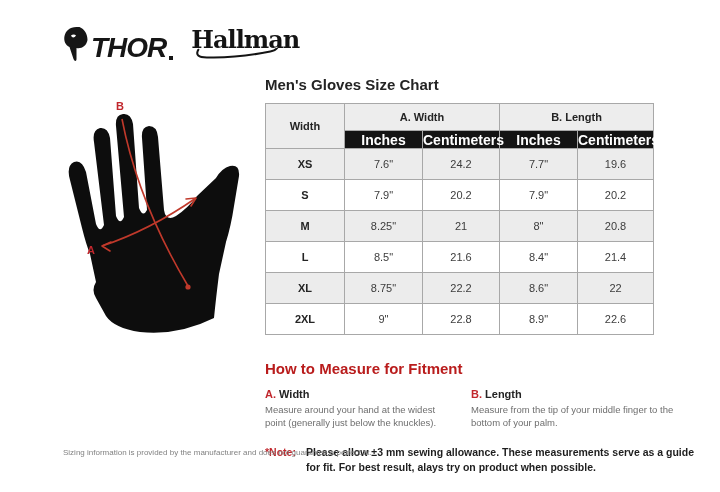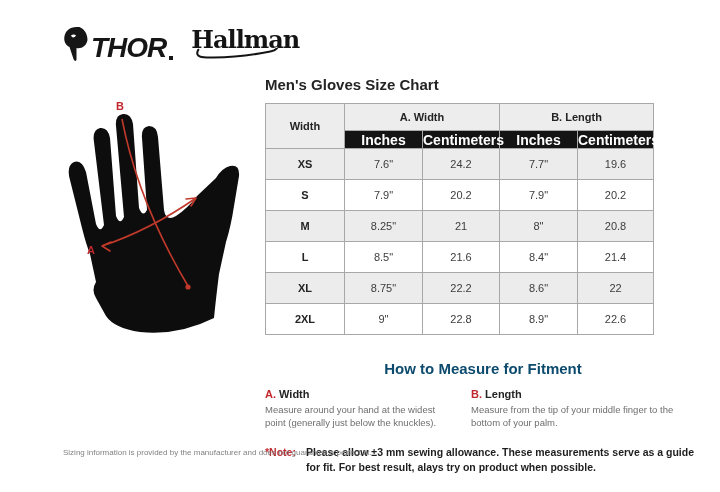--- a/index.html
+++ b/index.html
@@ -35,21 +35,21 @@
   .title{font-size:15px;font-weight:bold;color:#242424;margin:0 0 10px 0;}
 
   table{border-collapse:collapse;width:388px;table-layout:fixed;}
   th,td{border:1px solid #a8a8a8;text-align:center;padding:0;}
   .grp-head{background:#ededed;font-size:11px;font-weight:bold;color:#242424;height:26px;}
   .bar{background:var(--bar-black,#141414);color:#fff;font-size:14px;font-weight:bold;height:17px;border-color:#a8a8a8;}
   td{font-size:11px;color:#3c3c3c;height:30px;background:#fff;text-align:center;}
   tr.shade td{background:var(--row-shade,#ececec);}
   td.size-cell{font-weight:bold;color:#242424;}
 
-  .how-heading{font-size:15px;font-weight:bold;color:#0c4a6e;margin:25px 0 11px 0;text-align:center;}
+  .how-heading{font-size:15px;font-weight:bold;color:#b91c1c;margin:25px 0 11px 0;}
   .cols{display:flex;}
   .col-a{width:206px;flex:none;}
   .col-b{width:230px;flex:none;}
   .meas-label{font-size:11px;font-weight:bold;color:#242424;margin-bottom:3px;}
   .red{color:var(--accent-red,#c1272d);}
   .desc{font-size:9.5px;color:#6e6e6e;line-height:1.4;margin:0;}
   .col-a .desc{width:190px;}
   .col-b .desc{width:222px;}
 
   .note{display:flex;margin-top:15px;align-items:flex-start;}

